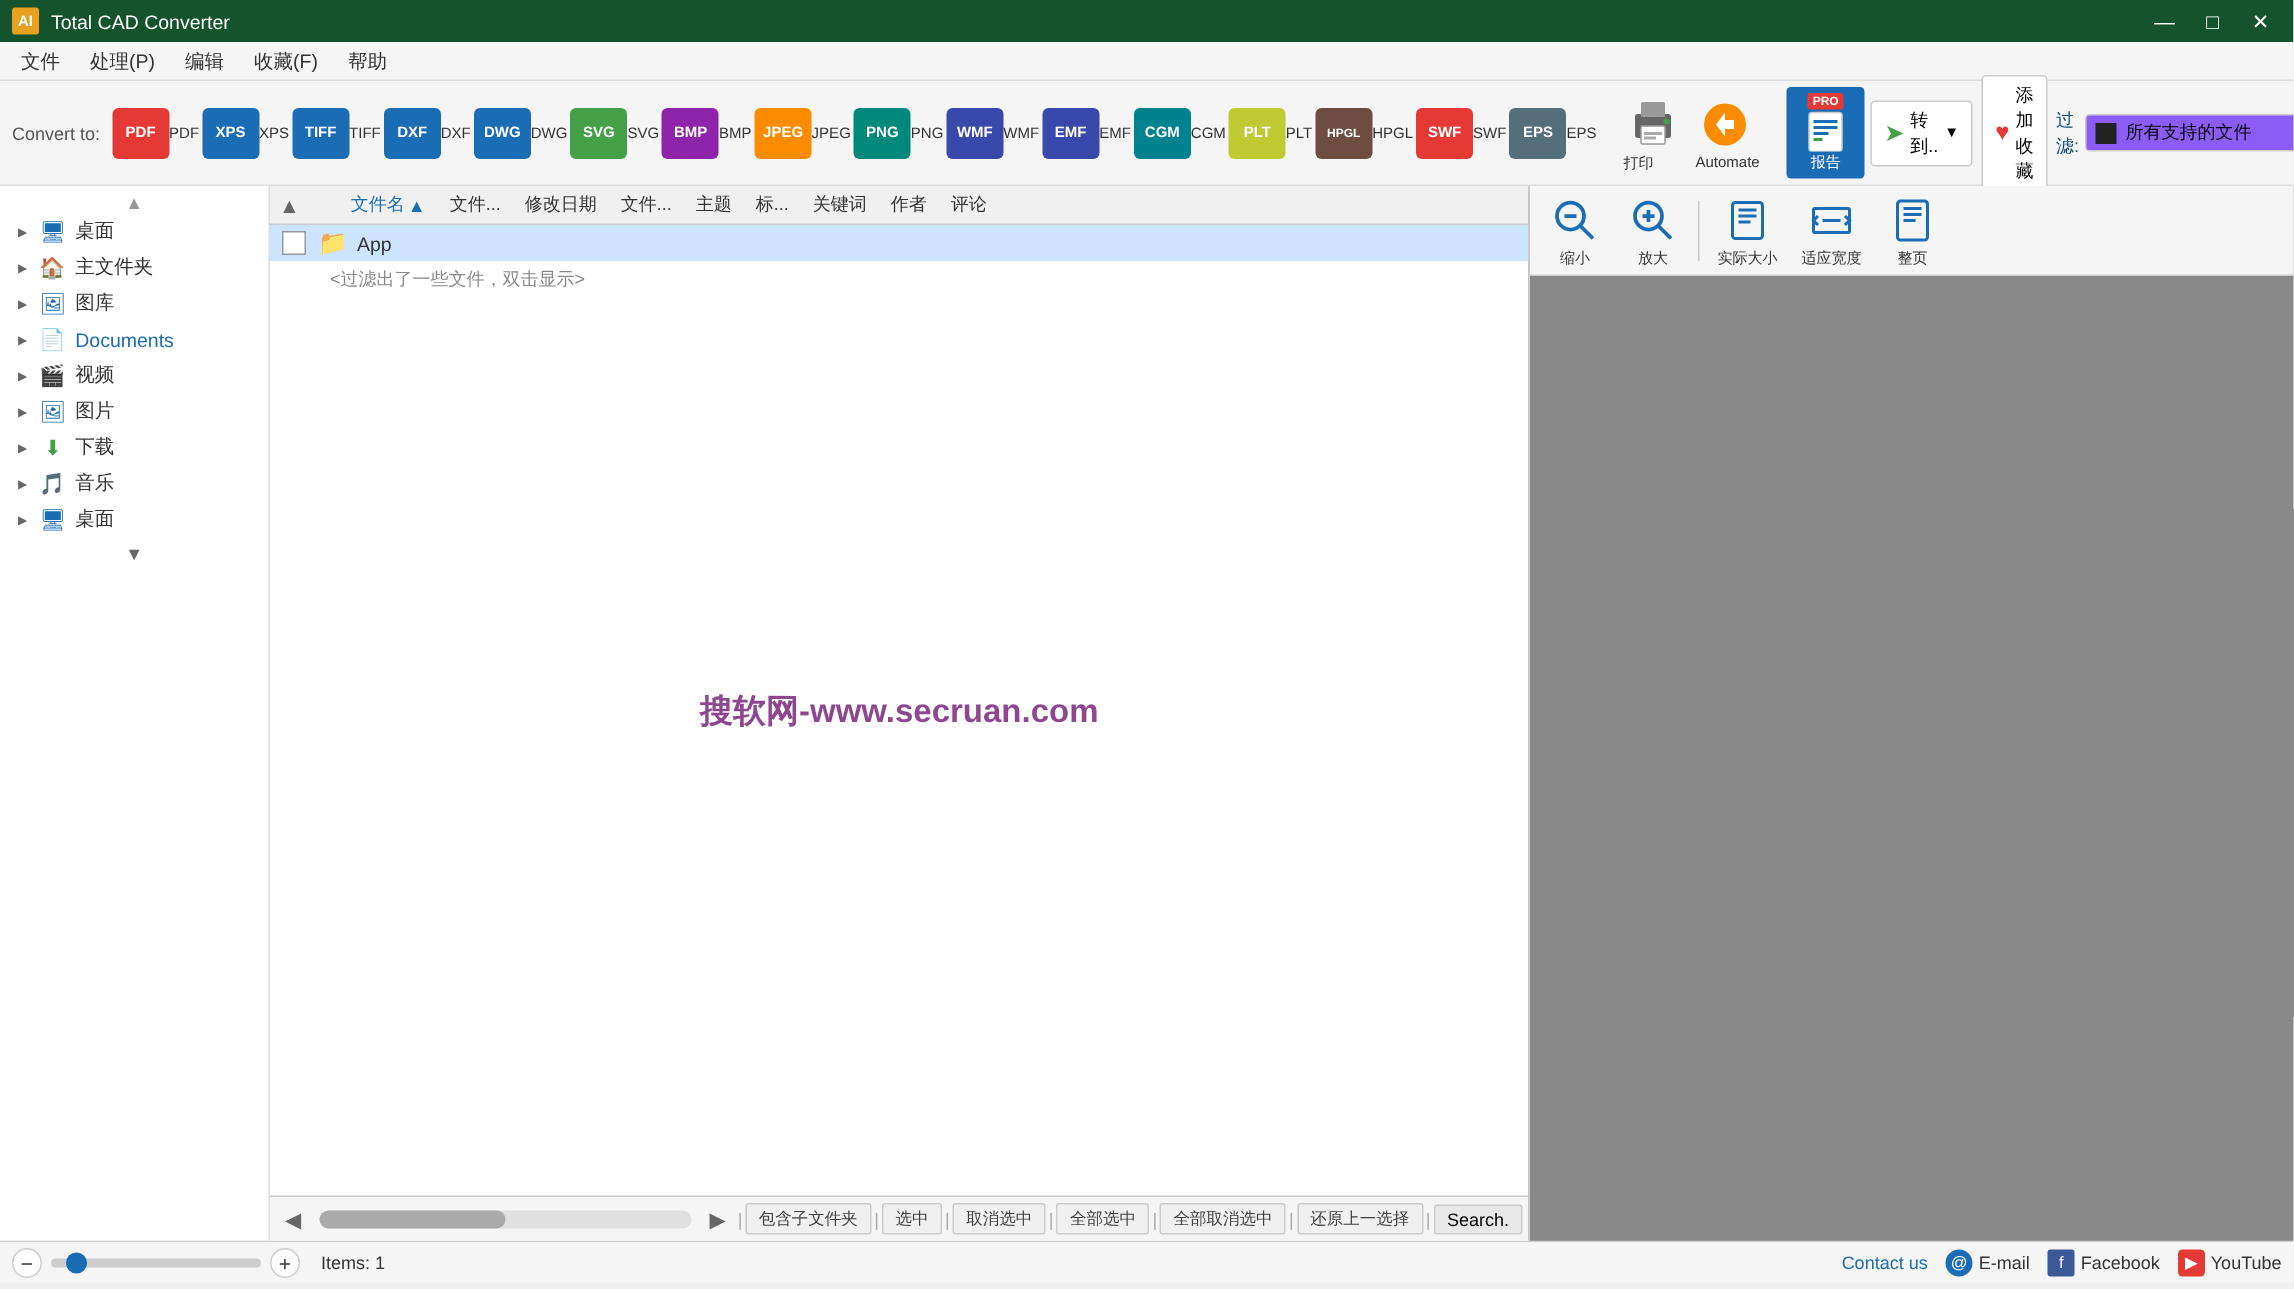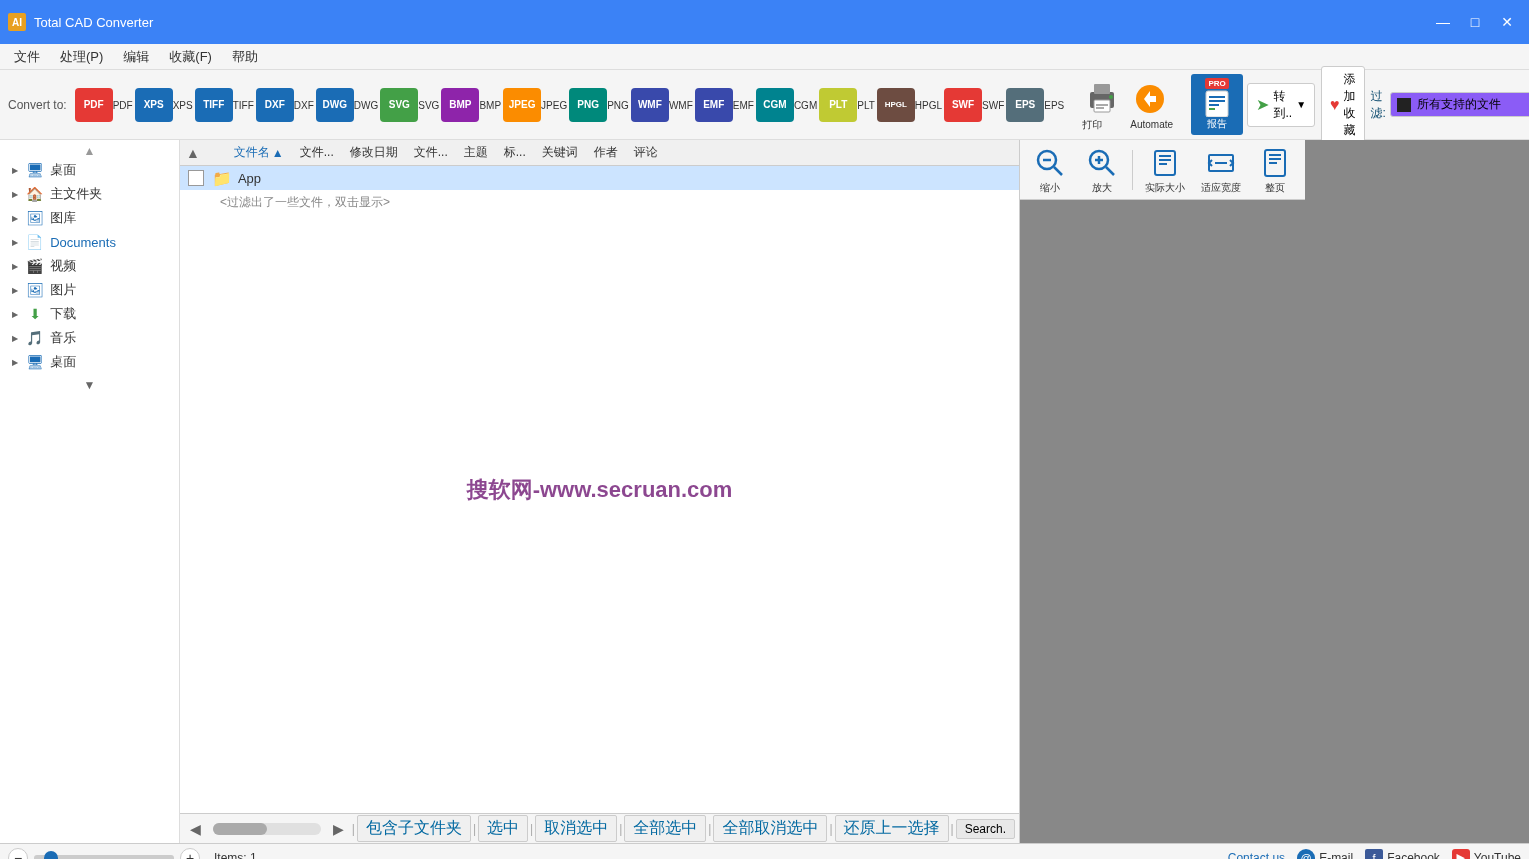--- a/index.html
+++ b/index.html
@@ -1,22 +1,22 @@
 <!DOCTYPE html>
 <html><head>
   <meta charset="utf-8">
   <style>
     * { box-sizing: border-box; margin: 0; padding: 0; font-family: 'Microsoft YaHei', 'SimHei', sans-serif; }
     body { width: 1529px; height: 859px; background: #f0f0f0; overflow: hidden; font-size: 13px; }
 
     
     .title-bar {
-      background: #3b82f6;
+      background: #14532d;
       color: white;
-      height: 44px;
+      height: 28px;
       display: flex;
       align-items: center;
       padding: 0 8px;
       justify-content: space-between;
       user-select: none;
     }
     .title-bar-left { display: flex; align-items: center; gap: 8px; }
     .title-bar-icon { width: 18px; height: 18px; background: #e8a020; border-radius: 2px; display: flex; align-items: center; justify-content: center; color: white; font-size: 10px; font-weight: bold; }
     .title-bar-title { font-size: 13px; }
     .title-bar-controls { display: flex; gap: 4px; }
@@ -95,31 +95,31 @@
     .file-row-icon { font-size: 16px; margin-right: 6px; }
     .file-name { font-size: 13px; color: #333; flex: 1; }
     .filtered-msg { font-size: 12px; color: #888; padding: 4px 40px; }
     .watermark { position: absolute; top: 50%; left: 50%; transform: translate(-50%, -50%); color: #701a75; font-size: 22px; font-weight: bold; opacity: 0.8; white-space: nowrap; pointer-events: none; }
 
     
     .content-bottom { display: flex; align-items: center; border-top: 1px solid #ccc; padding: 2px 4px; gap: 2px; height: 30px; background: #f5f5f5; }
     .nav-arrow { font-size: 14px; cursor: pointer; padding: 2px 6px; color: #666; }
     .scroll-bar-area { flex: 1; height: 12px; background: #e0e0e0; border-radius: 6px; position: relative; margin: 0 4px; }
     .scroll-thumb { position: absolute; left: 0; top: 0; width: 50%; height: 100%; background: #aaa; border-radius: 6px; }
-    .bottom-btn { padding: 2px 8px; font-size: 16px; background: #f0f0f0; border: 1px solid #ccc; border-radius: 2px; cursor: pointer; color: #0369a1; }
+    .bottom-btn { padding: 2px 8px; font-size: 11px; background: #f0f0f0; border: 1px solid #ccc; border-radius: 2px; cursor: pointer; color: #404040; }
     .bottom-sep { color: #aaa; font-size: 12px; }
     .search-btn { padding: 2px 8px; font-size: 12px; background: #e8e8e8; border: 1px solid #ccc; border-radius: 2px; cursor: pointer; }
 
     
     .preview-panel {
       width: 510px;
       background: #888;
       border-left: 1px solid #ccc;
       display: flex;
-      flex-direction: row;
+      flex-direction: column;
     }
     .preview-toolbar {
       background: #f5f5f5;
       border-bottom: 1px solid #ccc;
       display: flex;
       align-items: center;
       padding: 4px 8px;
       gap: 8px;
       height: 60px;
     }

